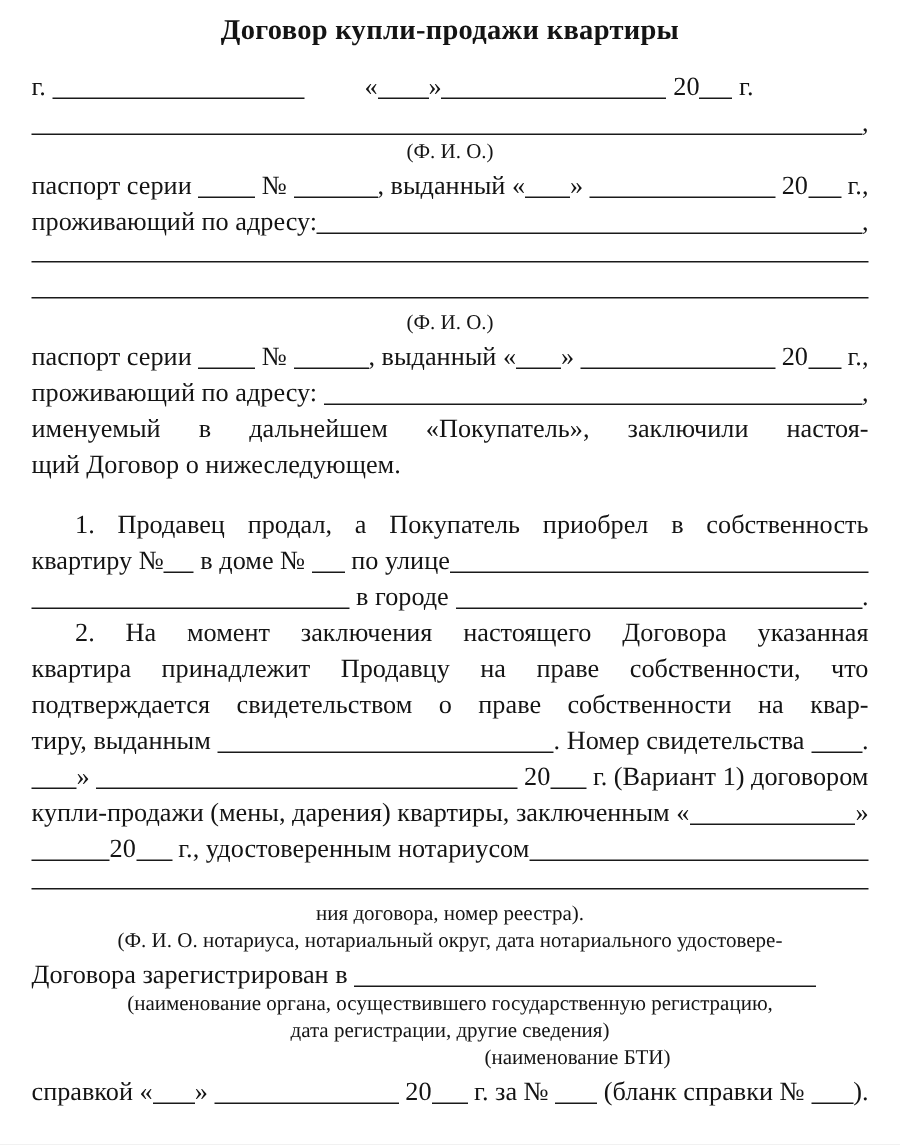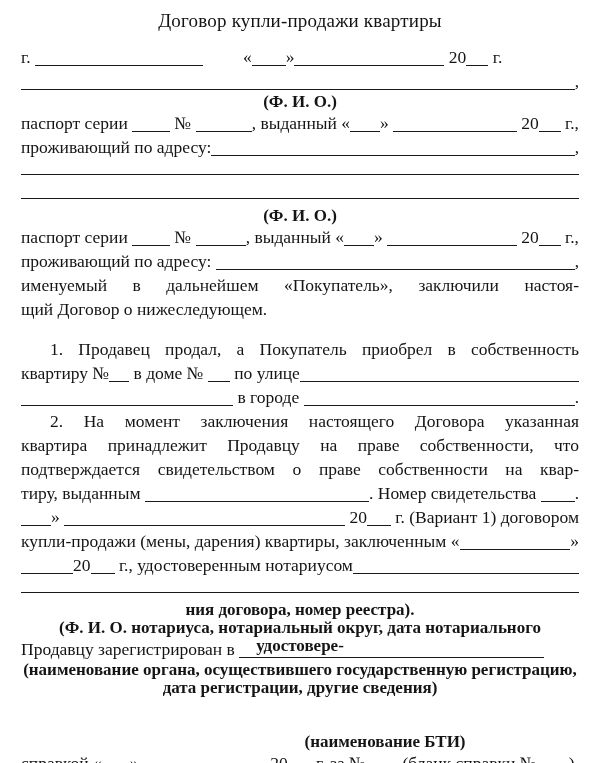--- a/index.html
+++ b/index.html
@@ -7,21 +7,21 @@
     width: 600px; height: 763px;
     background: #ffffff;
     box-sizing: border-box;
     padding: 6px 21px 4px 21px;
     font-family: "Liberation Serif", "DejaVu Serif", serif;
     color: #141414;
     overflow: hidden;
   }
   .title {
     font-size: 19px;
-    font-weight: 400;
+    font-weight: 700;
     text-align: center;
     padding: 4px 0 13px 0;
     letter-spacing: 0.2px;
   }
   .line {
     font-size: 17.5px;
     height: 24px;
     line-height: 24px;
   }
   .line.seg { display: flex; align-items: baseline; }
@@ -32,25 +32,24 @@
     border-bottom: 1.4px solid #1a1a1a;
     transform: translateY(3px);
     flex: 0 0 auto;
   }
   .blank.grow { flex: 1 1 auto; min-width: 0; }
   .spacer { display: block; height: 1px; flex: 0 0 auto; }
   .line.just { text-align: justify; text-align-last: justify; }
   .line.left { text-align: left; }
   .indent { padding-left: 29px; }
   .caption {
-    font-size: 17px;
+    font-size: 14px;
     height: 18px;
     line-height: 18px;
     text-align: center;
-    font-weight: bold;
   }
   .gap { width: 100%; }
 </style>
 </head>
 <body>
 
 <div class="page">
   <div class="title">Договор купли-продажи квартиры</div>
   <div>
       <div class="line seg">
@@ -160,27 +159,27 @@
         <span class="blank" style="width: 24px;"></span>
         <span class="t"> г., удостоверенным нотариусом</span>
         <span class="blank grow"></span>
       </div>
       <div class="line seg">
         <span class="blank grow"></span>
       </div>
       <div class="caption">ния договора, номер реестра).</div>
       <div class="caption">(Ф. И. О. нотариуса, нотариальный округ, дата нотариального удостовере-</div>
       <div class="line seg">
-        <span class="t">Продавцу зарегистрирован в </span>
+        <span class="t">Договора зарегистрирован в </span>
         <span class="blank grow"></span>
         <span class="spacer" style="width: 35px;"></span>
       </div>
       <div class="caption">(наименование органа, осуществившего государственную регистрацию,</div>
       <div class="caption">дата регистрации, другие сведения)</div>
-      <div class="caption" style="padding-left: 170px; margin-top: 36px;">(наименование БТИ)</div>
+      <div class="caption" style="padding-left: 170px;">(наименование БТИ)</div>
       <div class="line seg">
         <span class="t">справкой «</span>
         <span class="blank" style="width: 28px;"></span>
         <span class="t">» </span>
         <span class="blank grow" style="min-width: 60px;"></span>
         <span class="t"> 20</span>
         <span class="blank" style="width: 24px;"></span>
         <span class="t"> г. за № </span>
         <span class="blank" style="width: 28px;"></span>
         <span class="t"> (бланк справки № </span>

